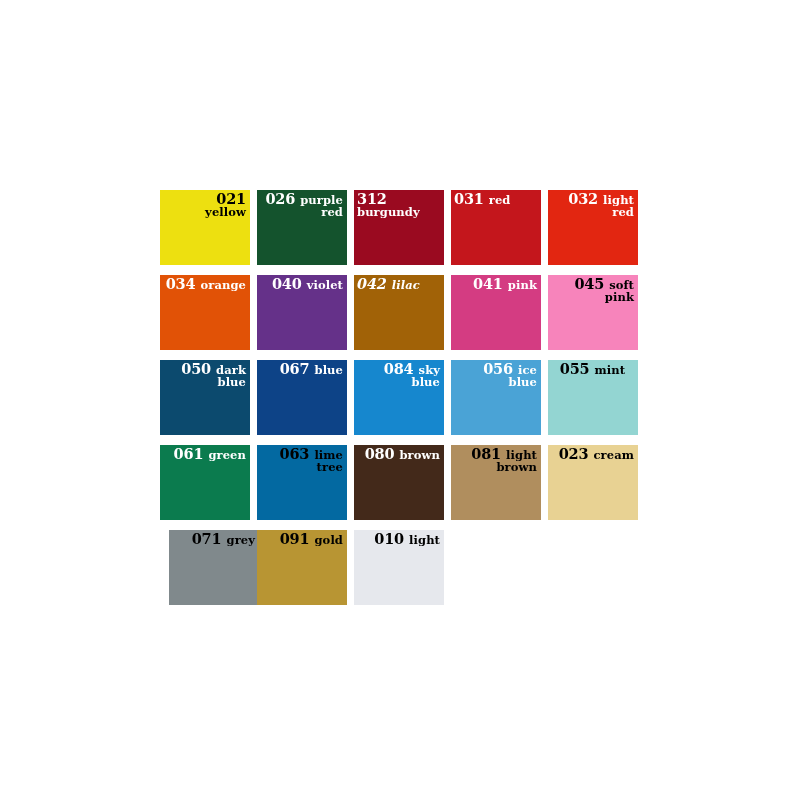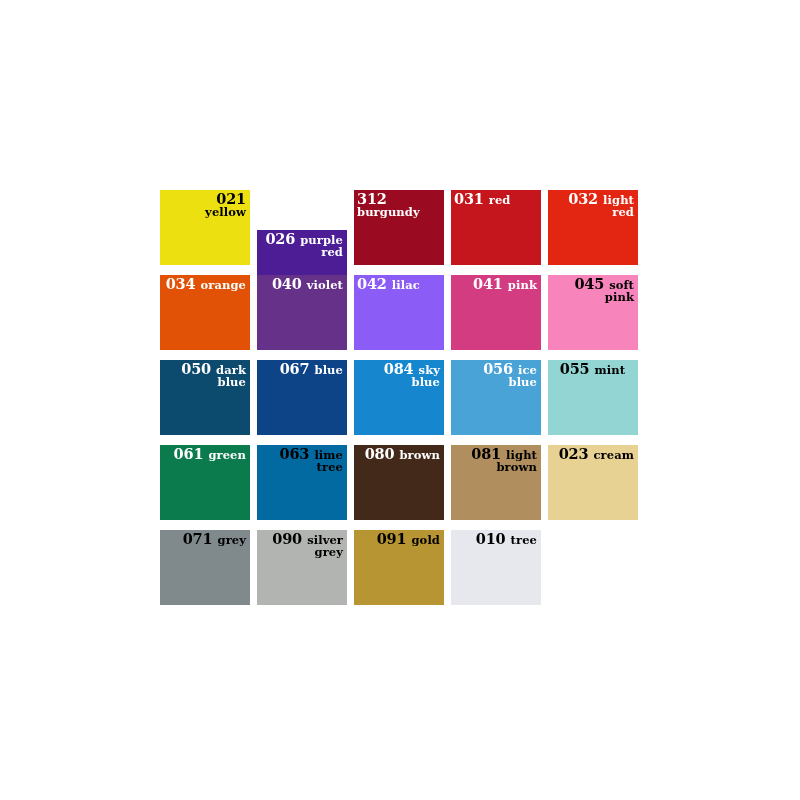--- a/index.html
+++ b/index.html
@@ -66,39 +66,39 @@
     text-align: left;
   }
 </style>
 </head>
 <body>
 
 <div id="swatch-chart">
     <div class="swatch" style="background: rgb(237, 224, 16);">
       <div class="swatch-label" style="color: rgb(0, 0, 0); margin-left: 16px;"><span class="swatch-code">021</span> <span class="swatch-name">yellow</span></div>
     </div>
-    <div class="swatch" style="background: #4c1d95; margin-top: 40px;">
+    <div class="swatch" style="background: #14532d;">
       <div class="swatch-label" style="color: rgb(255, 255, 255);"><span class="swatch-code">026</span> <span class="swatch-name">purple red</span></div>
     </div>
     <div class="swatch" style="background: rgb(154, 10, 32);">
       <div class="swatch-label align-left" style="color: rgb(255, 255, 255);"><span class="swatch-code">312</span> <span class="swatch-name">burgundy</span></div>
     </div>
     <div class="swatch" style="background: rgb(196, 22, 28);">
       <div class="swatch-label align-left" style="color: rgb(255, 255, 255);"><span class="swatch-code">031</span> <span class="swatch-name">red</span></div>
     </div>
     <div class="swatch" style="background: rgb(226, 38, 17);">
       <div class="swatch-label" style="color: rgb(255, 255, 255);"><span class="swatch-code">032</span> <span class="swatch-name">light red</span></div>
     </div>
     <div class="swatch" style="background: rgb(225, 82, 6);">
       <div class="swatch-label" style="color: rgb(255, 255, 255);"><span class="swatch-code">034</span> <span class="swatch-name">orange</span></div>
     </div>
     <div class="swatch" style="background: rgb(101, 49, 137);">
       <div class="swatch-label" style="color: rgb(255, 255, 255);"><span class="swatch-code">040</span> <span class="swatch-name">violet</span></div>
     </div>
-    <div class="swatch" style="background: #8b5cf6;">
+    <div class="swatch" style="background: #a16207; font-style: italic;">
       <div class="swatch-label align-left" style="color: rgb(255, 255, 255);"><span class="swatch-code">042</span> <span class="swatch-name">lilac</span></div>
     </div>
     <div class="swatch" style="background: rgb(212, 60, 130);">
       <div class="swatch-label" style="color: rgb(255, 255, 255);"><span class="swatch-code">041</span> <span class="swatch-name">pink</span></div>
     </div>
     <div class="swatch" style="background: rgb(247, 132, 187);">
       <div class="swatch-label" style="color: rgb(0, 0, 0);"><span class="swatch-code">045</span> <span class="swatch-name">soft pink</span></div>
     </div>
     <div class="swatch" style="background: #0c4a6e;">
       <div class="swatch-label" style="color: rgb(255, 255, 255);"><span class="swatch-code">050</span> <span class="swatch-name">dark blue</span></div>
@@ -123,25 +123,22 @@
     </div>
     <div class="swatch" style="background: rgb(67, 41, 26);">
       <div class="swatch-label" style="color: rgb(255, 255, 255);"><span class="swatch-code">080</span> <span class="swatch-name">brown</span></div>
     </div>
     <div class="swatch" style="background: rgb(176, 142, 94);">
       <div class="swatch-label" style="color: rgb(0, 0, 0);"><span class="swatch-code">081</span> <span class="swatch-name">light brown</span></div>
     </div>
     <div class="swatch" style="background: rgb(232, 210, 147); padding-left: 8px;">
       <div class="swatch-label" style="color: rgb(0, 0, 0);"><span class="swatch-code">023</span> <span class="swatch-name">cream</span></div>
     </div>
-    <div class="swatch" style="background: rgb(128, 137, 140);">
+    <div class="swatch" style="background: rgb(128, 137, 140); margin-left: 9px;">
       <div class="swatch-label" style="color: rgb(0, 0, 0);"><span class="swatch-code">071</span> <span class="swatch-name">grey</span></div>
-    </div>
-    <div class="swatch" style="background: rgb(178, 180, 177);">
-      <div class="swatch-label" style="color: rgb(0, 0, 0);"><span class="swatch-code">090</span> <span class="swatch-name">silver grey</span></div>
     </div>
     <div class="swatch" style="background: rgb(184, 149, 51);">
       <div class="swatch-label" style="color: rgb(0, 0, 0);"><span class="swatch-code">091</span> <span class="swatch-name">gold</span></div>
     </div>
     <div class="swatch" style="background: rgb(230, 232, 237);">
-      <div class="swatch-label" style="color: rgb(0, 0, 0);"><span class="swatch-code">010</span> <span class="swatch-name">tree</span></div>
+      <div class="swatch-label" style="color: rgb(0, 0, 0);"><span class="swatch-code">010</span> <span class="swatch-name">light</span></div>
     </div>
   </div>
 
 </body></html>

